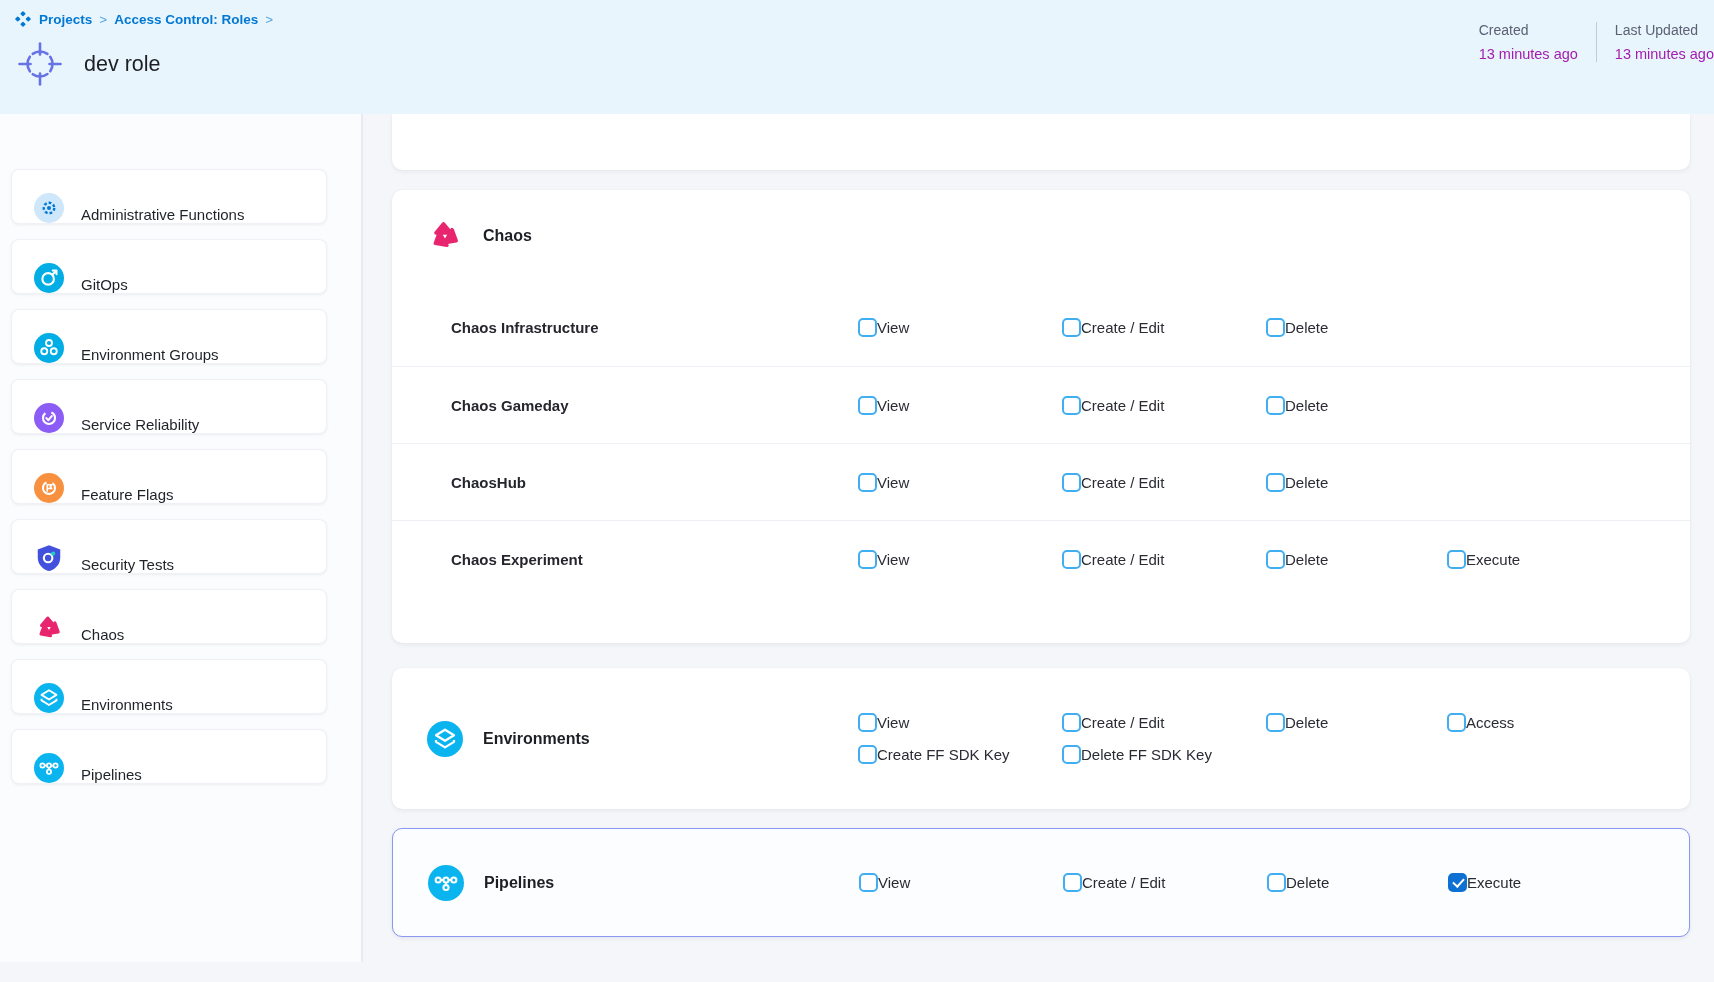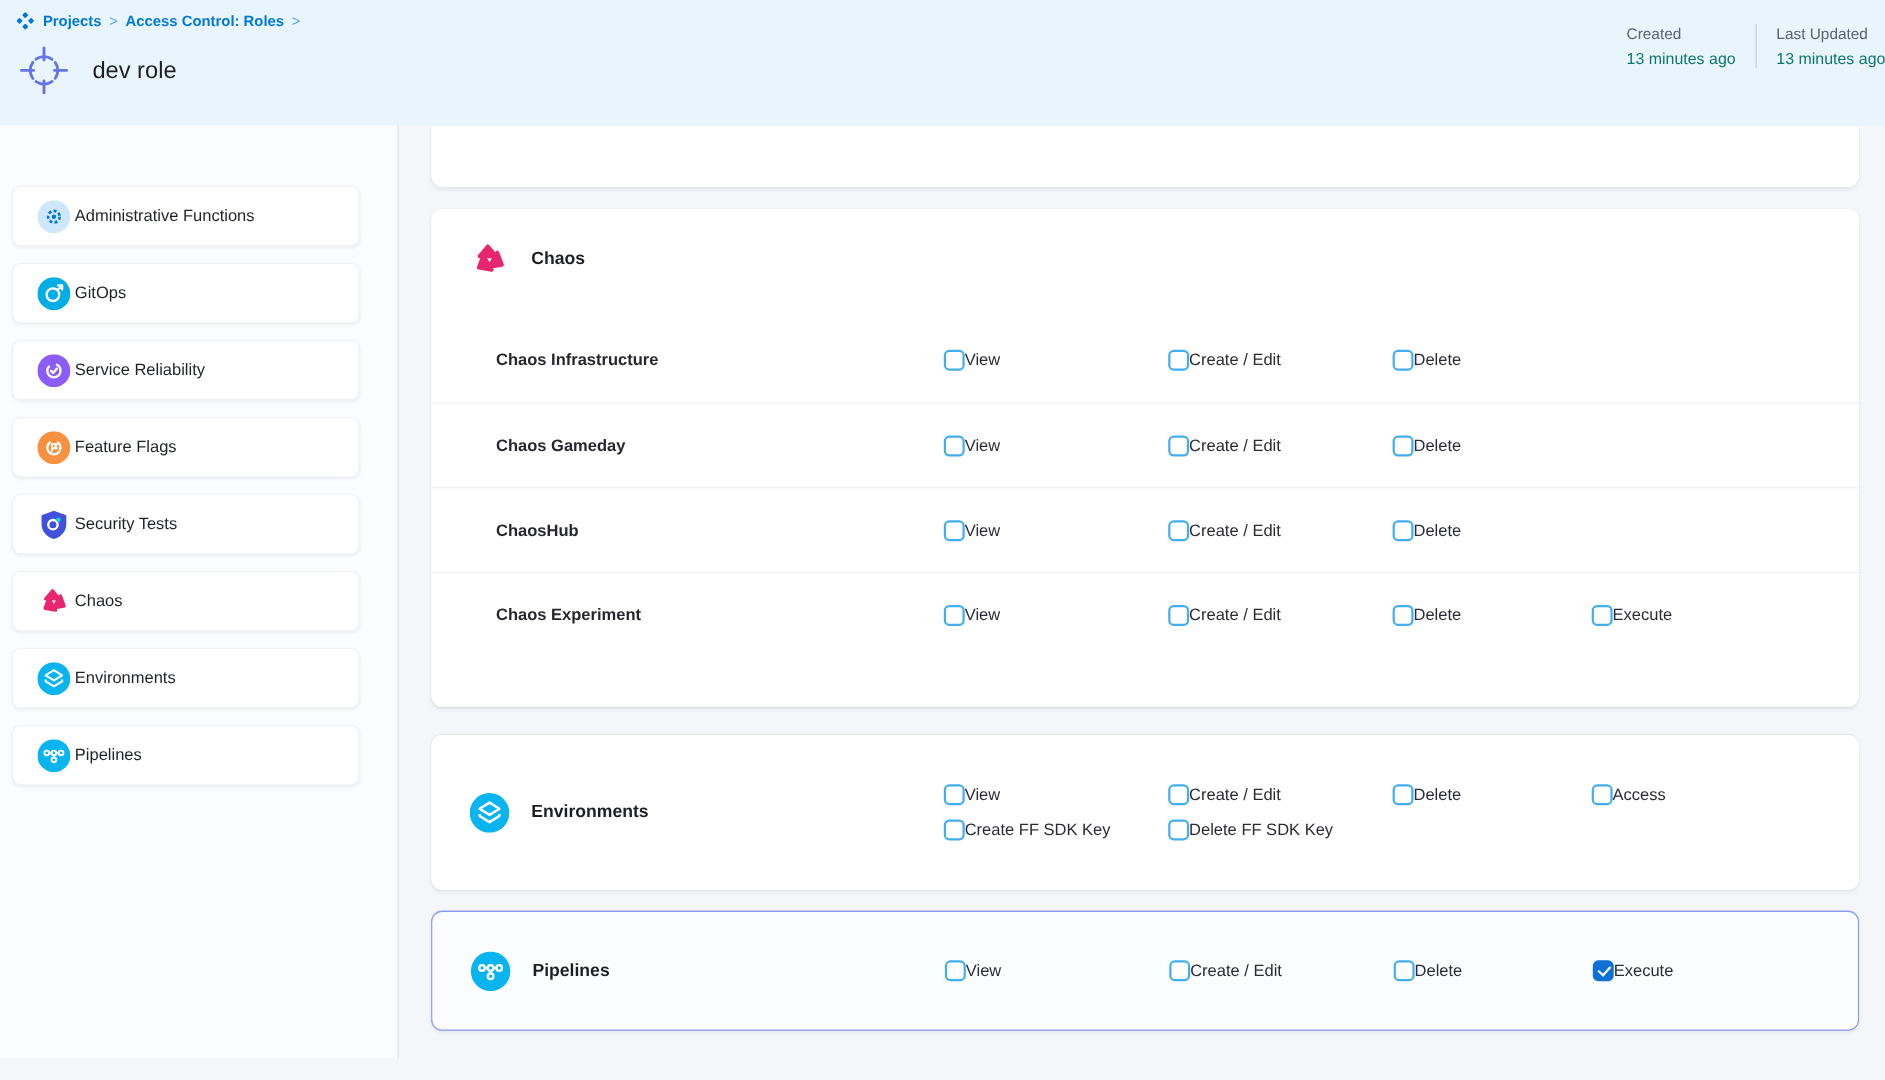--- a/index.html
+++ b/index.html
@@ -9,28 +9,28 @@
   
   .header { height:114px; background:#e9f5fc; position:relative; padding:10px 0 0 14px; overflow:hidden; }
   .breadcrumb { display:flex; align-items:center; gap:7px; font-size:13.5px; font-weight:600; }
   .breadcrumb .crumb { color:#0278d5; cursor:pointer; }
   .breadcrumb .sep { color:#0278d5; opacity:.65; font-weight:400; }
   .title-row { display:flex; align-items:center; gap:22px; margin:14px 0 0 4px; }
   .page-title { font-size:21.5px; font-weight:500; color:#1d1f24; }
   .header-meta { position:absolute; top:22px; right:0; display:flex; align-items:stretch; }
   .meta-col { display:flex; flex-direction:column; gap:8px;justify-content:space-between; }
   .meta-label { font-size:14px; color:#5b6075; }
-  .meta-value { font-size:14.5px; color:#0f766e; }
+  .meta-value { font-size:14.5px; color:#a21caf; }
   .meta-divider { width:1px; background:#c4c9d8; margin:0 18px; }
 
   
   .content { display:flex; height:848px; }
   .sidebar { width:363px; background:#fbfcfd; border-right:2px solid #e7eaf1; padding-top:55px; overflow:hidden; }
   .side-card { width:316px; height:55px; margin:0 0 15px 11px; background:#fff; border:1px solid #f0f1f6;
-      border-radius:8px; display:flex; align-items:center; padding-left:22px; gap:4px; cursor:pointer;
+      border-radius:8px; display:flex; align-items:flex-end; padding-left:22px; gap:17px; cursor:pointer;
       box-shadow:0 1px 3px rgba(40,41,61,.07); }
   .side-label { font-size:15px; color:#1f2228; }
 
   .main { flex:1; padding:0 24px 0 29px; background:#f5f6f9; }
   .card { background:#fff; border-radius:10px; box-shadow:0 2px 4px rgba(40,41,61,.06),0 0 1px rgba(40,41,61,.10); }
   .card-top-partial { height:56px; border-radius:0 0 10px 10px; }
   .chaos-card { padding:28px 0 46px; margin-top:20px; }
   .section-header { display:flex; align-items:center; gap:20px; padding-left:35px; height:36px; }
   .section-title { font-size:16px; font-weight:700; color:#1d1f24; }
   .rows { margin-top:35px; }
@@ -119,20 +119,31 @@
       <span>
         <svg width="30" height="30" viewBox="0 0 24 24">
             <circle cx="12" cy="12" r="12" fill="#00ade4"></circle>
           <circle cx="11.3" cy="12.7" r="4.6" fill="none" stroke="#fff" stroke-width="1.7"></circle>
           <path d="M14.6 9.4 L18 6 M18 9 V6 H15" fill="none" stroke="#fff" stroke-width="1.6" stroke-linecap="round" stroke-linejoin="round"></path>
           </svg>
       </span>
       <span class="side-label">GitOps</span>
     </div>
 
+    <div class="side-card">
+      <span>
+        <svg width="30" height="30" viewBox="0 0 24 24">
+            <circle cx="12" cy="12" r="12" fill="#00ade4"></circle>
+          <circle cx="12" cy="8" r="2.4" fill="none" stroke="#fff" stroke-width="1.5"></circle>
+          <circle cx="8.2" cy="14.6" r="2.4" fill="none" stroke="#fff" stroke-width="1.5"></circle>
+          <circle cx="15.8" cy="14.6" r="2.4" fill="none" stroke="#fff" stroke-width="1.5"></circle>
+          </svg>
+      </span>
+      <span class="side-label">Environment Groups</span>
+    </div>
 
     <div class="side-card">
       <span>
         <svg width="30" height="30" viewBox="0 0 24 24">
             <circle cx="12" cy="12" r="12" fill="#8b5cf6"></circle>
           <circle cx="12" cy="12" r="4.8" fill="none" stroke="#fff" stroke-width="1.7" stroke-dasharray="19 5"></circle>
           <path d="M9.9 12.1 l1.5 1.6 2.8-3.2" fill="none" stroke="#fff" stroke-width="1.7" stroke-linecap="round" stroke-linejoin="round"></path>
           </svg>
       </span>
       <span class="side-label">Service Reliability</span>

